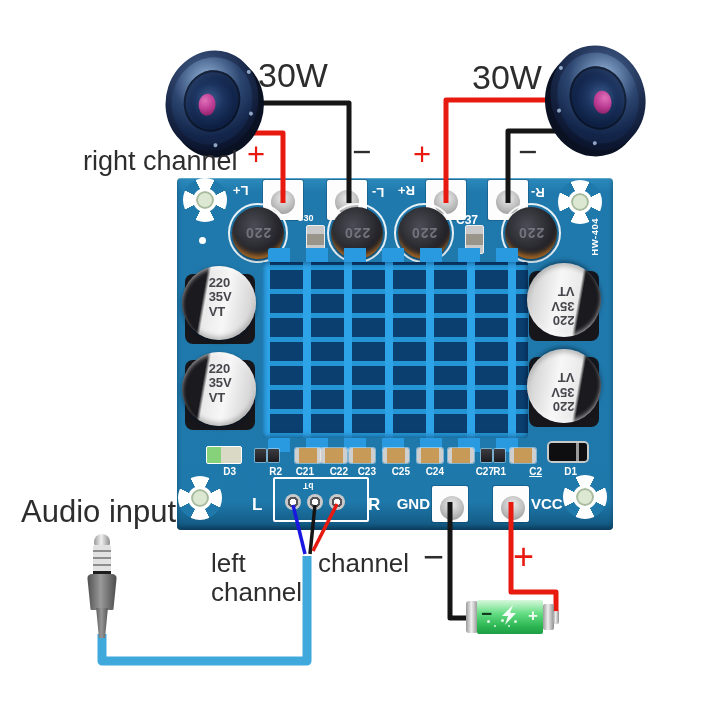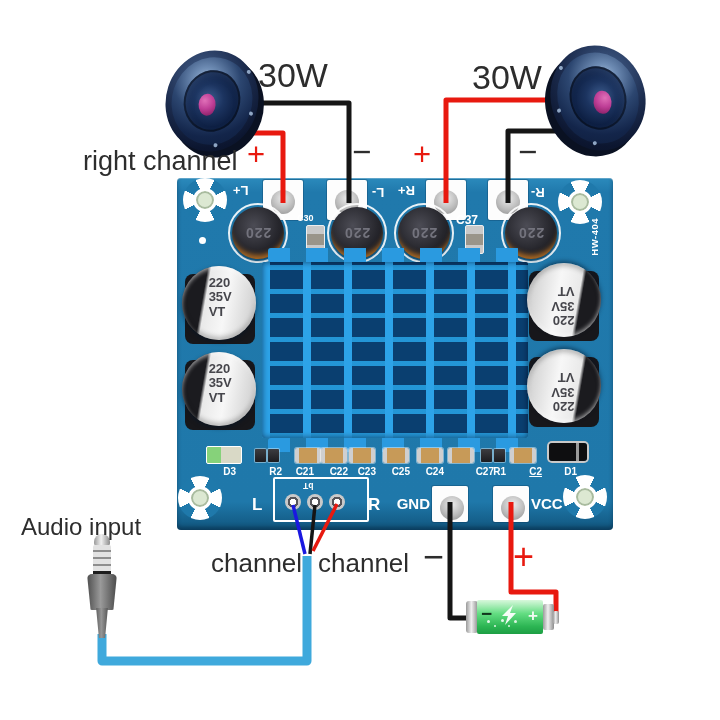--- a/index.html
+++ b/index.html
@@ -254,23 +254,24 @@
   </div>
 
   <div class="txt" style="left:258px;top:56px;font-size:34px;">30W</div>
   <div class="txt" style="left:472px;top:58px;font-size:34px;">30W</div>
   <div class="txt" style="left:83px;top:146px;font-size:27px;">right channel</div>
   <div class="txt red" style="left:247px;top:137px;font-size:31px;">+</div>
   <div class="txt" style="left:352px;top:133px;font-size:33px;">−</div>
   <div class="txt red" style="left:413px;top:137px;font-size:31px;">+</div>
   <div class="txt" style="left:518px;top:133px;font-size:33px;">−</div>
 
-  <div class="txt" style="left:21px;top:494px;font-size:24px;margin-top:19px;">Audio input</div>
+  <div class="txt" style="left:21px;top:494px;font-size:31px;">Audio input</div>
 
   <div class="abs" style="left:211px;top:549px;font-size:26px;line-height:29px;">
+    <div>left</div>
     <div>channel</div>
   </div>
   <div class="abs" style="left:318px;top:549px;font-size:26px;line-height:29px;">
     <div>channel</div>
   </div>
 
   <div class="txt" style="left:423px;top:536px;font-size:36px;">−</div>
   <div class="txt red" style="left:513px;top:536px;font-size:36px;">+</div>
 
 </div>

